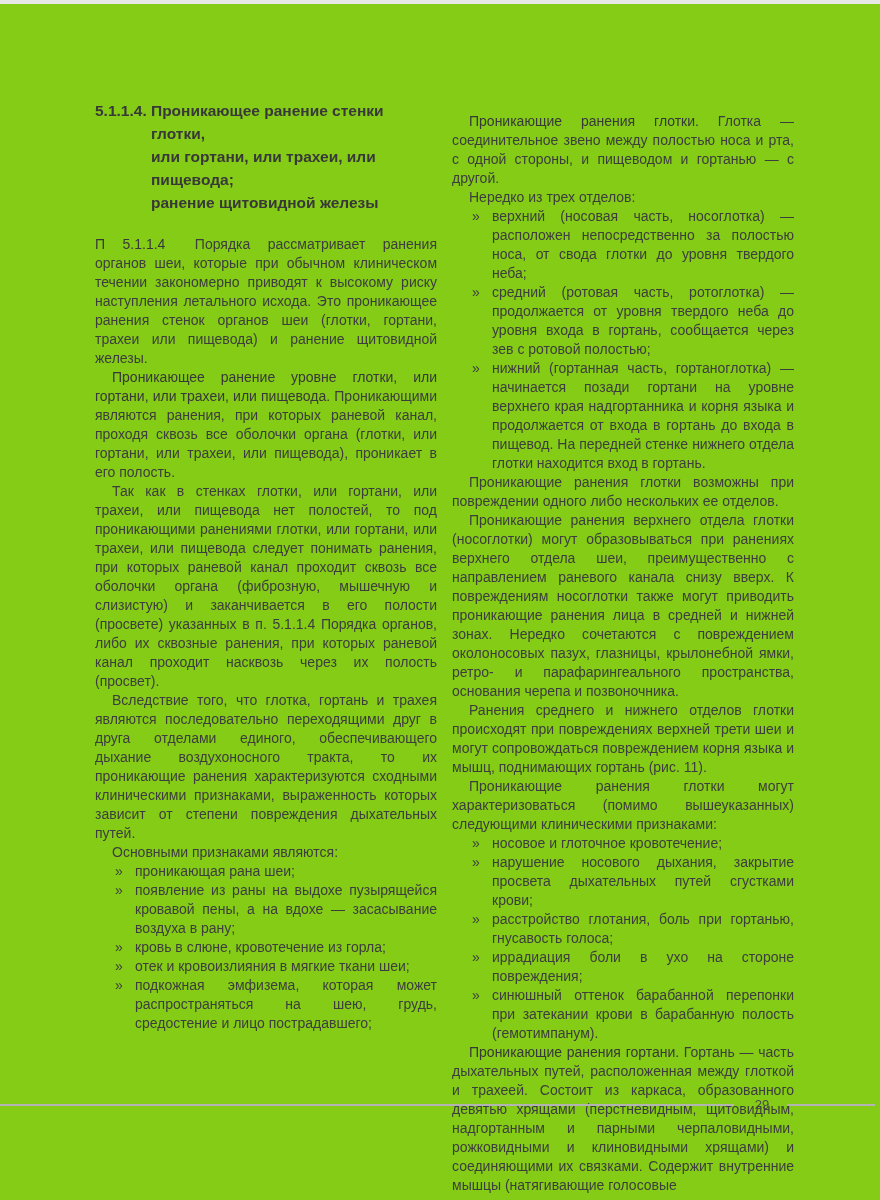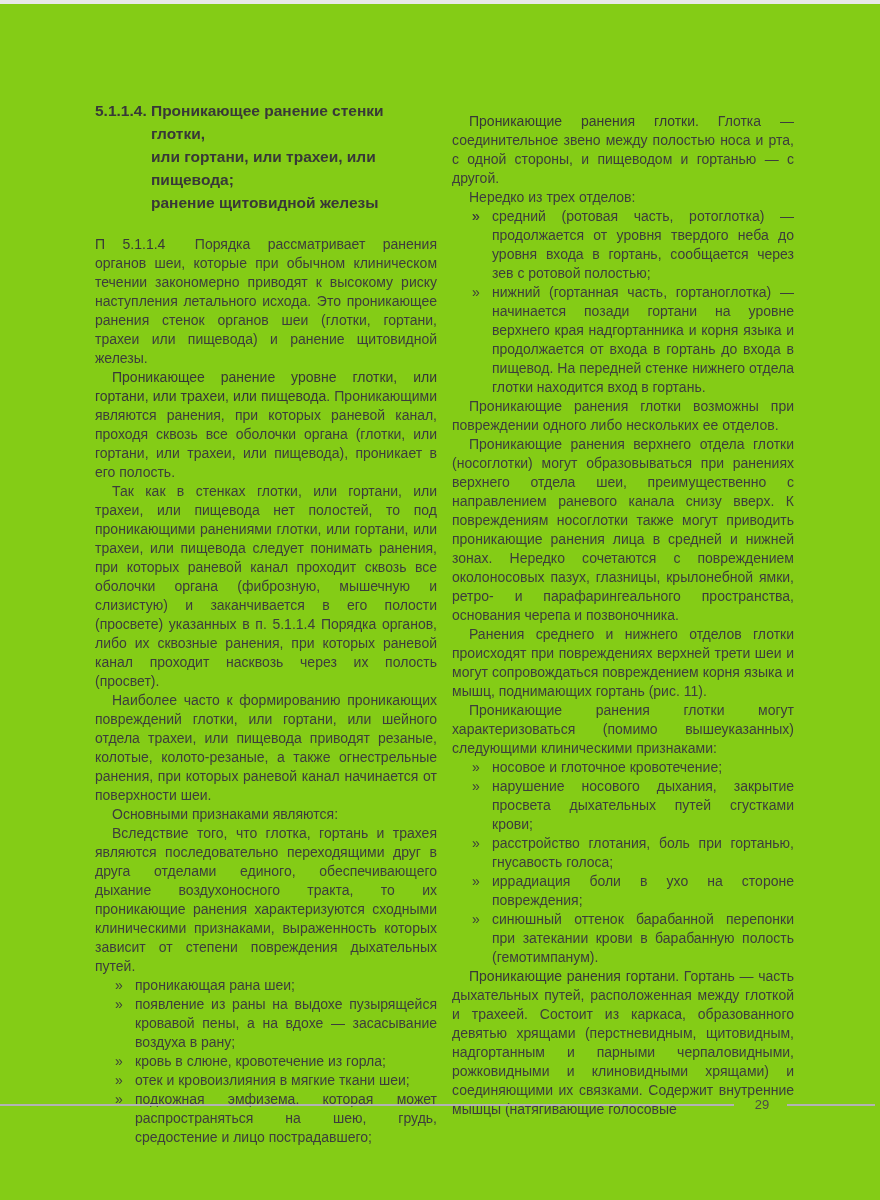--- a/index.html
+++ b/index.html
@@ -54,36 +54,35 @@
 
 <div class="page">
   <div class="col col-left" id="col-left">
       <div class="b-heading">
         <div class="num">5.1.1.4.</div>
         <div class="htext">Проникающее ранение стенки глотки,<br>или гортани, или трахеи, или пищевода;<br>ранение щитовидной железы</div>
       </div>
       <p class="para"><span class="bold lead-gap">П 5.1.1.4</span> Порядка рассматривает ранения органов шеи, которые при обычном клиническом течении закономерно приводят к высокому риску наступления летального исхода. Это проникающее ранения стенок органов шеи (глотки, гортани, трахеи или пищевода) и ранение щитовидной железы.</p>
       <p class="para indent"><span class="bold">Проникающее ранение уровне глотки, или гортани, или трахеи, или пищевода.</span> Проникающими являются ранения, при которых раневой канал, проходя сквозь все оболочки органа (глотки, или гортани, или трахеи, или пищевода), проникает в его полость.</p>
       <p class="para indent">Так как в стенках глотки, или гортани, или трахеи, или пищевода нет полостей, то под проникающими ранениями глотки, или гортани, или трахеи, или пищевода следует понимать ранения, при которых раневой канал проходит сквозь все оболочки органа (фиброзную, мышечную и слизистую) и заканчивается в его полости (просвете) указанных в п. 5.1.1.4 Порядка органов, либо их сквозные ранения, при которых раневой канал проходит насквозь через их полость (просвет).</p>
-      <p class="para indent">Наиболее часто к формированию проникающих повреждений глотки, или гортани, или шейного отдела трахеи, или пищевода приводят резаные, колотые, колото-резаные, а также огнестрельные ранения, при которых раневой канал начинается от поверхности шеи.</p>
+      <p class="para indent">Вследствие того, что глотка, гортань и трахея являются последовательно переходящими друг в друга отделами единого, обеспечивающего дыхание воздухоносного тракта, то их проникающие ранения характеризуются сходными клиническими признаками, выраженность которых зависит от степени повреждения дыхательных путей.</p>
       <p class="para indent">Основными признаками являются:</p>
-      <p class="para indent">Вследствие того, что глотка, гортань и трахея являются последовательно переходящими друг в друга отделами единого, обеспечивающего дыхание воздухоносного тракта, то их проникающие ранения характеризуются сходными клиническими признаками, выраженность которых зависит от степени повреждения дыхательных путей.</p>
       <div class="b-list">
         <div class="item"><span class="marker">»</span><span class="item-text">проникающая рана шеи;</span></div>
         <div class="item"><span class="marker">»</span><span class="item-text">появление из раны на выдохе пузырящейся кровавой пены, а на вдохе — засасывание воздуха в рану;</span></div>
         <div class="item"><span class="marker">»</span><span class="item-text">кровь в слюне, кровотечение из горла;</span></div>
         <div class="item"><span class="marker">»</span><span class="item-text">отек и кровоизлияния в мягкие ткани шеи;</span></div>
         <div class="item"><span class="marker">»</span><span class="item-text">подкожная эмфизема, которая может распространяться на шею, грудь, средостение и лицо пострадавшего;</span></div>
       </div>
     </div>
   <div class="col col-right" id="col-right">
       <p class="para indent"><span class="bold">Проникающие ранения глотки.</span> Глотка — соединительное звено между полостью носа и рта, с одной стороны, и пищеводом и гортанью — с другой.</p>
       <p class="para indent">Нередко из трех отделов:</p>
       <div class="b-list">
-        <div class="item"><span class="marker">»</span></div>
+        <div class="item"><span class="marker">»</span><span class="item-text">верхний (носовая часть, носоглотка) — расположен непосредственно за полостью носа, от свода глотки до уровня твердого неба;</span></div>
         <div class="item"><span class="marker">»</span><span class="item-text">средний (ротовая часть, ротоглотка) — продолжается от уровня твердого неба до уровня входа в гортань, сообщается через зев с ротовой полостью;</span></div>
         <div class="item"><span class="marker">»</span><span class="item-text">нижний (гортанная часть, гортаноглотка) — начинается позади гортани на уровне верхнего края надгортанника и корня языка и продолжается от входа в гортань до входа в пищевод. На передней стенке нижнего отдела глотки находится вход в гортань.</span></div>
       </div>
       <p class="para indent">Проникающие ранения глотки возможны при повреждении одного либо нескольких ее отделов.</p>
       <p class="para indent">Проникающие ранения верхнего отдела глотки (носоглотки) могут образовываться при ранениях верхнего отдела шеи, преимущественно с направлением раневого канала снизу вверх. К повреждениям носоглотки также могут приводить проникающие ранения лица в средней и нижней зонах. Нередко сочетаются с повреждением околоносовых пазух, глазницы, крылонебной ямки, ретро- и парафарингеального пространства, основания черепа и позвоночника.</p>
       <p class="para indent">Ранения среднего и нижнего отделов глотки происходят при повреждениях верхней трети шеи и могут сопровождаться повреждением корня языка и мышц, поднимающих гортань (рис. 11).</p>
       <p class="para indent">Проникающие ранения глотки могут характеризоваться (помимо вышеуказанных) следующими клиническими признаками:</p>
       <div class="b-list">
         <div class="item"><span class="marker">»</span><span class="item-text">носовое и глоточное кровотечение;</span></div>
         <div class="item"><span class="marker">»</span><span class="item-text">нарушение носового дыхания, закрытие просвета дыхательных путей сгустками крови;</span></div>

